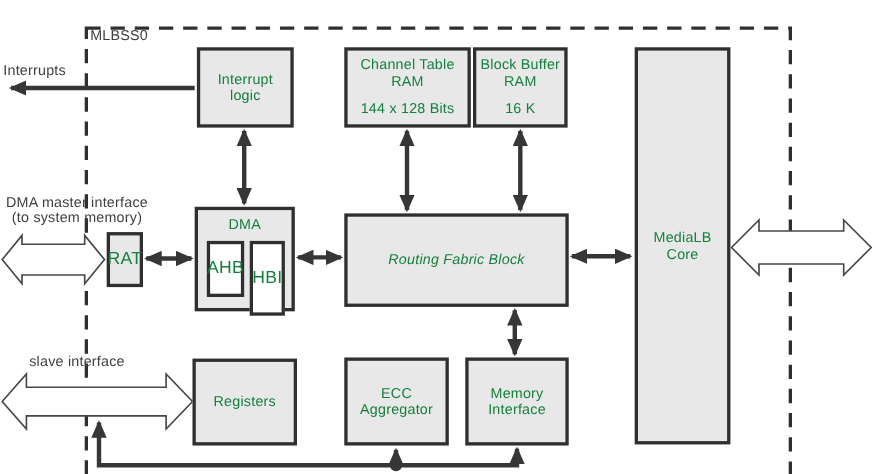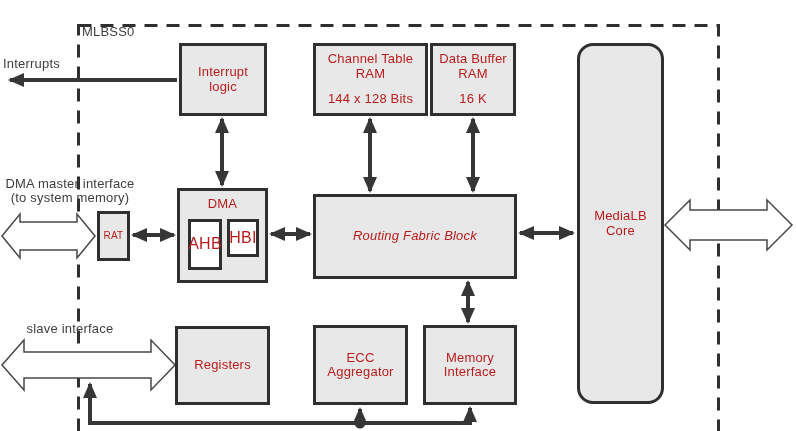--- a/index.html
+++ b/index.html
@@ -3,21 +3,21 @@
 <meta charset="utf-8">
 <style>
   html,body{margin:0;padding:0;background:#ffffff;}
   .stage{
     position:relative;width:796px;height:431px;background:#ffffff;overflow:hidden;
     font-family:"Liberation Sans", sans-serif;color:#3e3e3e;margin-top:21px;
   }
   .layer{position:absolute;left:0;top:0;}
   .block{
     position:absolute;box-sizing:border-box;border:3px solid #2f2f2f;background:#e8e8e8;
-    color:#b91c1c;font-size:13px;line-height:14.5px;text-align:center;letter-spacing:.2px;
+    color:#15803d;font-size:13px;line-height:14.5px;text-align:center;letter-spacing:.2px;
     display:flex;flex-direction:column;align-items:center;justify-content:center;
   }
   .block .bl{display:block;}
   .ram{justify-content:space-between;padding:6px 2px 7px 2px;}
   .dma{justify-content:flex-start;padding-top:6px;}
   .sub{
     position:absolute;box-sizing:border-box;border:3px solid #2f2f2f;background:#ffffff;
     display:flex;align-items:center;justify-content:center;font-size:16px;letter-spacing:.2px;
   }
   .label{
@@ -80,38 +80,38 @@
   <div class="block ram" style="left:313px;top:22px;width:115px;height:73px;">
     <div>
       <span class="bl">Channel Table</span>
       <span class="bl">RAM</span>
     </div>
     <div>144 x 128 Bits</div>
   </div>
 
   <div class="block ram" style="left:430px;top:22px;width:86px;height:73px;">
     <div>
-      <span class="bl">Data Buffer</span>
+      <span class="bl">Block Buffer</span>
       <span class="bl">RAM</span>
     </div>
     <div>16 K</div>
   </div>
 
-  <div class="block" style="left:577px;top:22px;width:87px;height:361px;border-radius:16px;">
+  <div class="block" style="left:577px;top:22px;width:87px;height:361px;">
     <span class="bl">MediaLB</span>
     <span class="bl">Core</span>
   </div>
 
   <div class="block dma" style="left:177px;top:167px;width:91px;height:95px;">
     <span class="bl">DMA</span>
     <div class="sub" style="left:8px;top:28px;width:34px;height:51px;">AHB</div>
-    <div class="sub" style="left:47px;top:28px;width:32px;height:38px;">HBI</div>
+    <div class="sub" style="left:47px;top:28px;width:32px;height:68px;">HBI</div>
   </div>
 
-  <div class="block" style="left:97px;top:190px;width:33px;height:50px;font-size:10px;">RAT</div>
+  <div class="block" style="left:97px;top:190px;width:33px;height:50px;font-size:16px;">RAT</div>
 
   <div class="block" style="left:313px;top:173px;width:204px;height:85px;font-style:italic;">Routing Fabric Block</div>
 
   <div class="block" style="left:175px;top:305px;width:95px;height:79px;">Registers</div>
 
   <div class="block" style="left:313px;top:304px;width:95px;height:80px;">
     <span class="bl">ECC</span>
     <span class="bl">Aggregator</span>
   </div>
 

